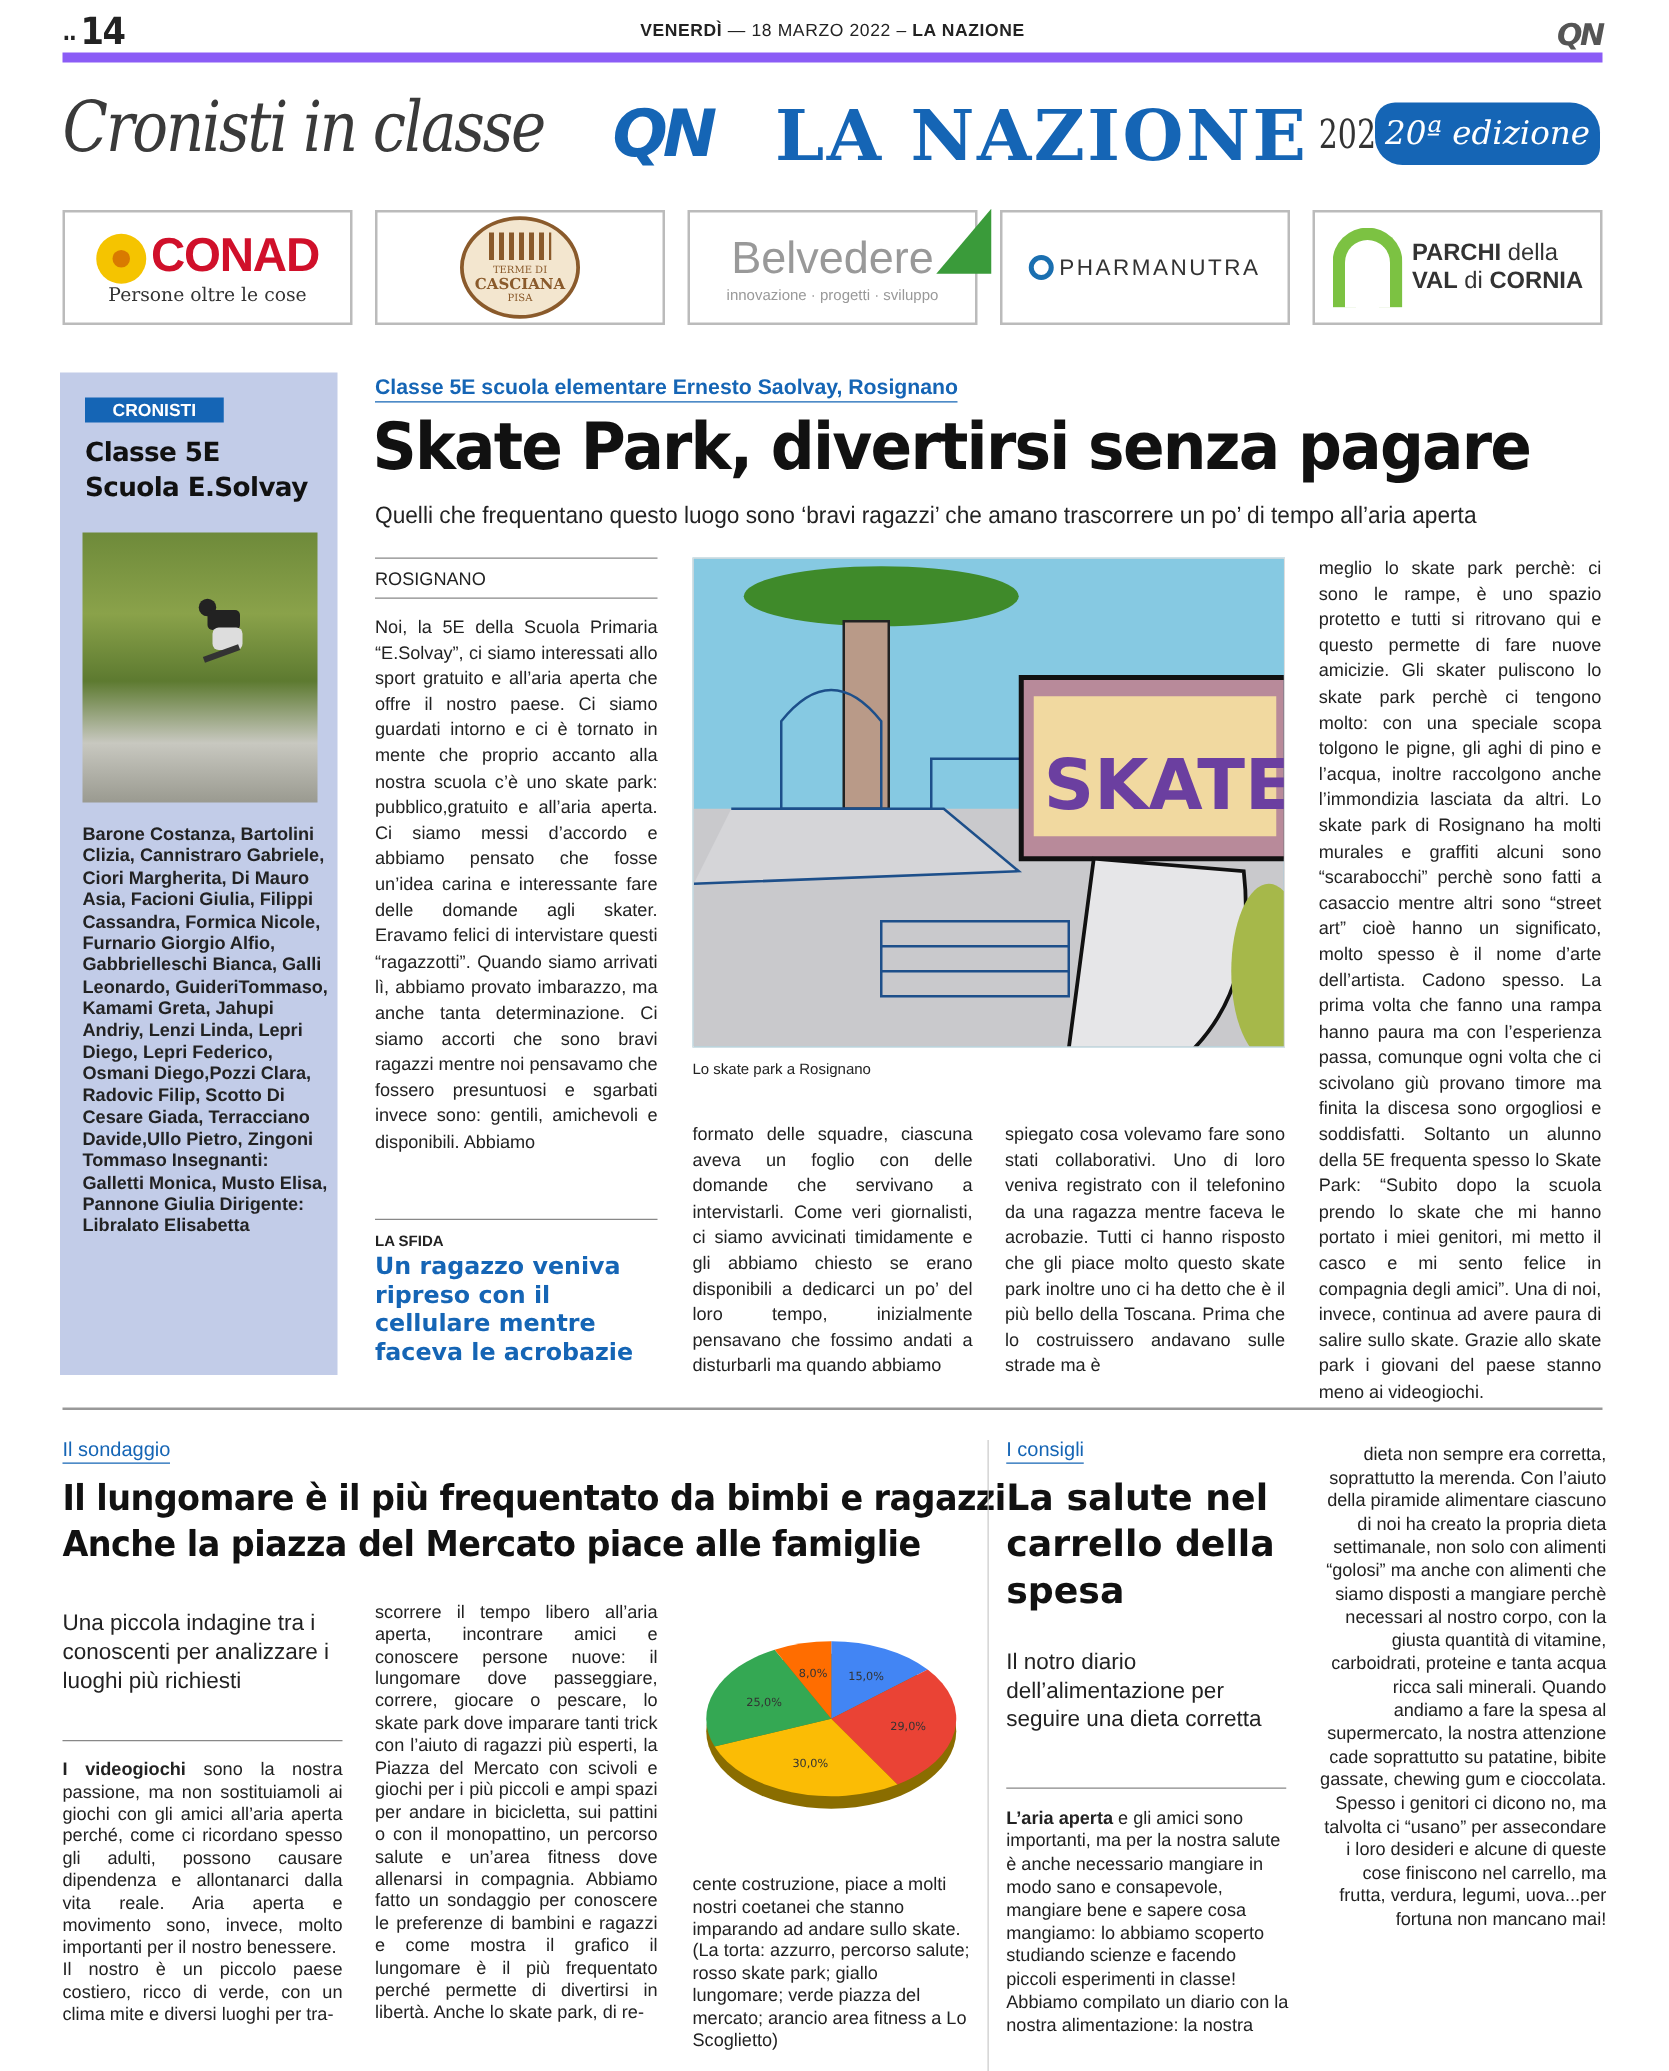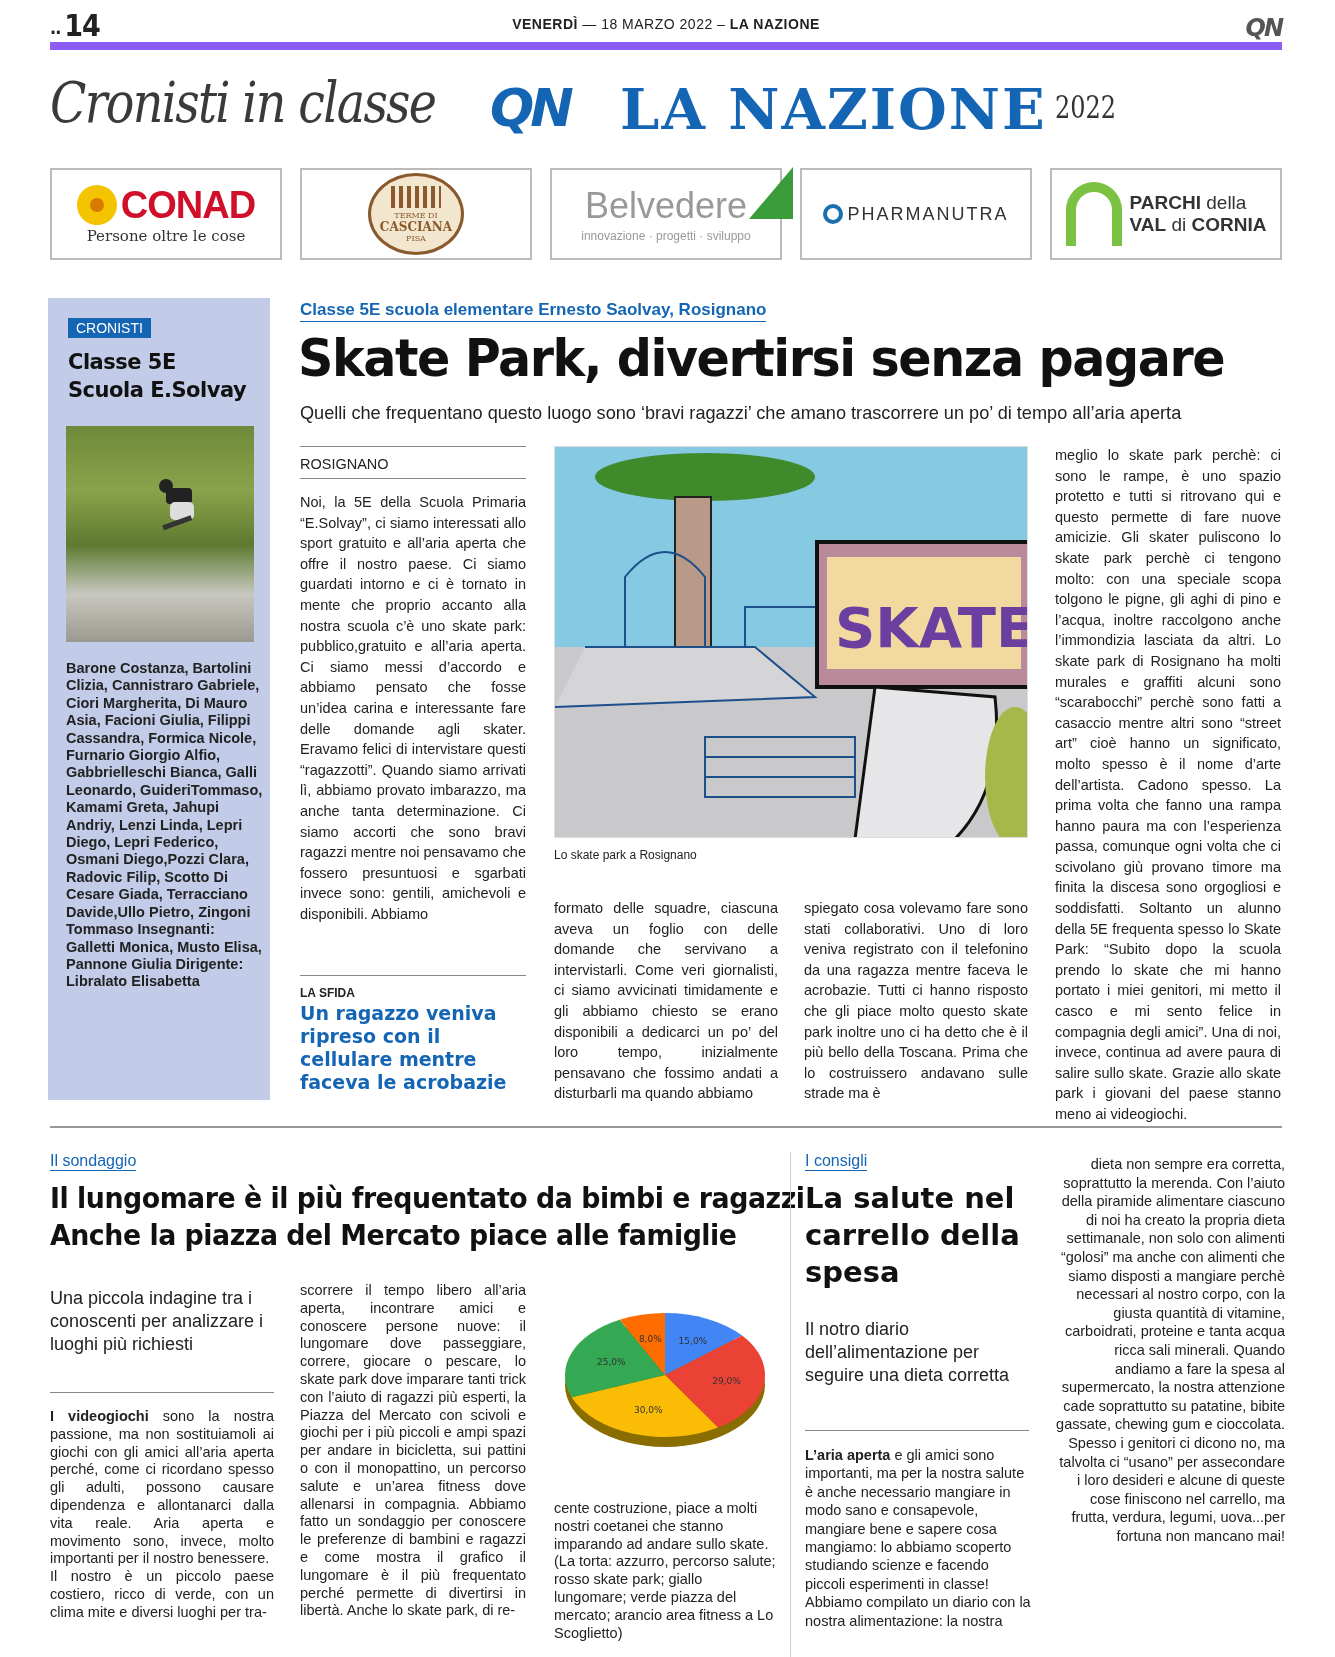--- a/index.html
+++ b/index.html
@@ -12,39 +12,39 @@
 .dateline b{font-weight:bold}
 .qnsmall{right:0;top:6px;font-size:24px;font-weight:900;color:#555;font-style:italic;letter-spacing:-2px;font-family:"DejaVu Sans",sans-serif}
 .masthead{left:50px;top:70px;width:1232px;height:80px}
 .cronisti{left:0;top:0;font-family:"DejaVu Serif",serif;font-size:56px;color:#3a3a3a;font-style:italic;letter-spacing:-2px;transform:scaleX(.85);transform-origin:left}
 .qnbig{left:440px;top:8px;font-size:52px;font-weight:900;color:#1565b5;font-style:italic;letter-spacing:-4px;font-family:"DejaVu Sans",sans-serif}
 .lanazione{left:570px;top:6px;font-family:"DejaVu Serif",serif;font-size:56px;font-weight:bold;color:#1565b5;letter-spacing:2px}
 .year{left:1005px;top:18px;font-family:"DejaVu Serif",serif;font-size:32px;color:#333;transform:scaleX(.75);transform-origin:left}
 .edizione{left:1050px;top:12px;width:180px;height:50px;background:#1565b5;border-radius:16px 24px 14px 22px;color:#fff;font-family:"DejaVu Serif",serif;font-size:26px;text-align:center;line-height:50px;font-style:italic}
 .sponsors{left:50px;top:168px;width:1232px;height:92px;display:flex;justify-content:space-between}
 .spon{width:232px;height:92px;border:2px solid #bbb;display:flex;align-items:center;justify-content:center;flex-direction:column;background:#fff}
-.conad{font-size:38px;font-weight:900;color:#d0102a;letter-spacing:-1px;display:flex;align-items:center}
+.conad{font-size:38px;font-weight:900;color:#d0102a;letter-spacing:-1px;display:flex;align-items:flex-end}
 .conad .flower{width:40px;height:40px;border-radius:50%;background:#f5c400;margin-right:4px;position:relative}
 .conad .flower:after{content:"";position:absolute;left:13px;top:13px;width:14px;height:14px;border-radius:50%;background:#d97a00}
 .spon-sub{font-family:"DejaVu Serif",serif;font-size:15px;color:#333}
 .belv{font-size:36px;color:#999;position:relative}
 .belv-tri{position:absolute;right:-46px;top:-18px;width:0;height:0;border-left:44px solid transparent;border-bottom:52px solid #3a9b3a}
 .belv-sub{font-size:12px;color:#999;margin-top:2px}
 .terme{width:96px;height:82px;border-radius:50%;background:#f3e6cf;border:3px solid #8a5a2b;display:flex;flex-direction:column;align-items:center;justify-content:center;font-family:"DejaVu Serif",serif;color:#8a5a2b}
 .terme .cols{width:50px;height:22px;background:repeating-linear-gradient(90deg,#8a5a2b 0 4px,#f3e6cf 4px 8px);margin-bottom:3px}
 .terme .t1{font-size:8px}.terme .t2{font-size:12px;font-weight:bold}
 .pharma{font-size:18px;color:#333;letter-spacing:2px;display:flex;align-items:center}
 .pharma .dot{width:20px;height:20px;border-radius:50%;border:4px solid #1a6fb0;margin-right:4px}
 .parchi{display:flex;align-items:center}
 .parchi .arch{width:56px;height:64px;border:10px solid #7cc242;border-bottom:none;border-radius:30px 30px 0 0;margin-right:8px}
 .parchi .txt{font-size:19px;font-weight:bold;color:#333;line-height:22px}
 .parchi .txt span{font-weight:normal}
 
 .sidebar{left:48px;top:298px;width:222px;height:802px;background:#c2cce8}
-.tag{left:20px;top:20px;background:#1565b5;color:#fff;font-weight:normal;font-size:14px;padding:2px 8px}
+.tag{left:20px;top:20px;background:#1565b5;color:#fff;font-weight:bold;font-size:14px;padding:2px 22px}
 .side-title{left:20px;top:50px;font-size:21px;font-weight:900;color:#111;line-height:28px;font-family:"DejaVu Sans",sans-serif;letter-spacing:-.5px}
 .photo{left:18px;top:128px;width:188px;height:216px;background:linear-gradient(180deg,#6e8a3a 0%,#8aa24a 30%,#5d7a30 55%,#c8c8c0 78%,#9a9a90 100%);overflow:hidden}
 .photo .skater{position:absolute;left:82px;top:50px;width:60px;height:70px}
 .names{left:18px;top:362px;width:200px;font-size:14.5px;font-weight:bold;line-height:17.4px;color:#222}
 
 .kicker{left:300px;top:300px;font-size:17px;font-weight:bold;color:#1565b5;border-bottom:1px solid #1565b5;padding-bottom:1px}
 .headline{left:298px;top:328px;font-size:52px;font-weight:900;color:#111;letter-spacing:-1.5px;font-family:"DejaVu Sans",sans-serif;white-space:nowrap;transform:scaleX(.945);transform-origin:left}
 .subhead{left:300px;top:402px;width:980px;font-size:19px;color:#222;white-space:nowrap;transform:scaleX(.955);transform-origin:left}
 .col{font-size:14.5px;line-height:20.6px;text-align:justify;color:#222;hyphens:manual}
 .loc{left:300px;top:446px;width:226px;border-top:1px solid #888;border-bottom:1px solid #888;padding:9px 0 6px;font-size:14.5px;color:#222}
@@ -88,20 +88,21 @@
     <b>LA NAZIONE</b>
   </div>
   <div class="abs qnsmall">QN</div>
 </div>
 
 <div class="abs masthead">
   <div class="abs cronisti">Cronisti in classe</div>
   <div class="abs qnbig">QN</div>
   <div class="abs lanazione">LA NAZIONE</div>
   <div class="abs year">2022</div>
+  <div class="abs edizione">20ª edizione</div>
 </div>
 
 <div class="abs sponsors">
   <div class="spon">
     <div class="conad">
         <span class="flower"></span>
         <span>CONAD</span>
       </div>
     <div class="spon-sub">Persone oltre le cose</div>
   </div>

